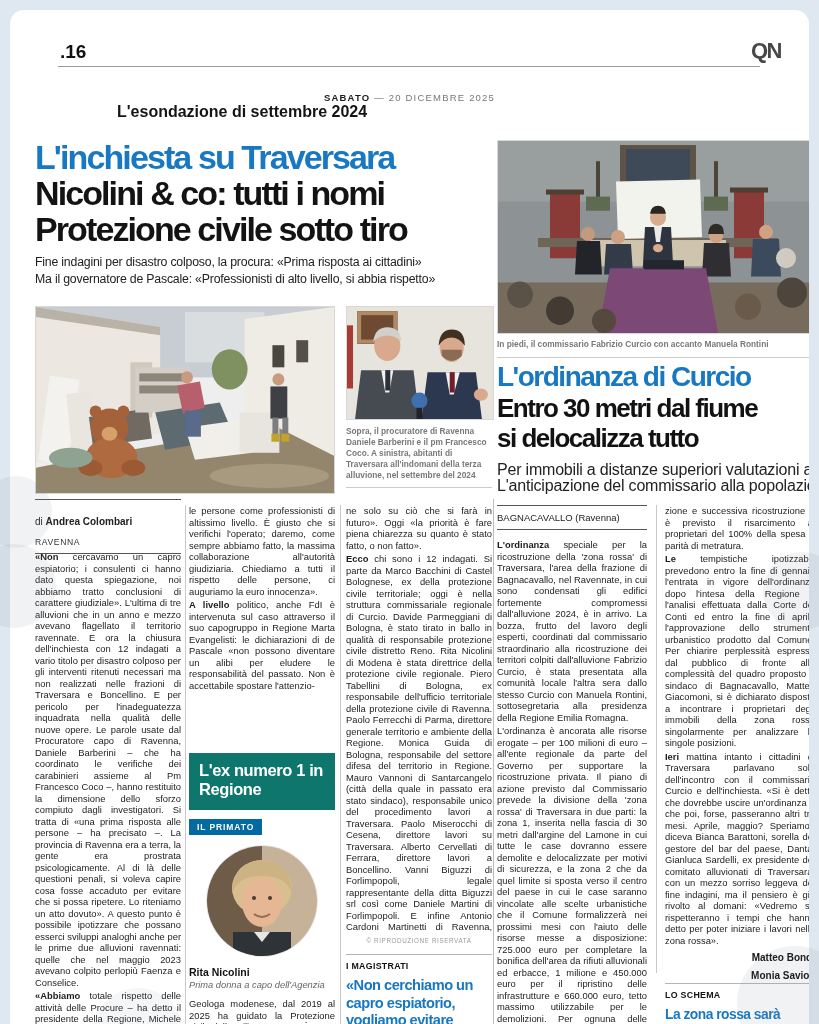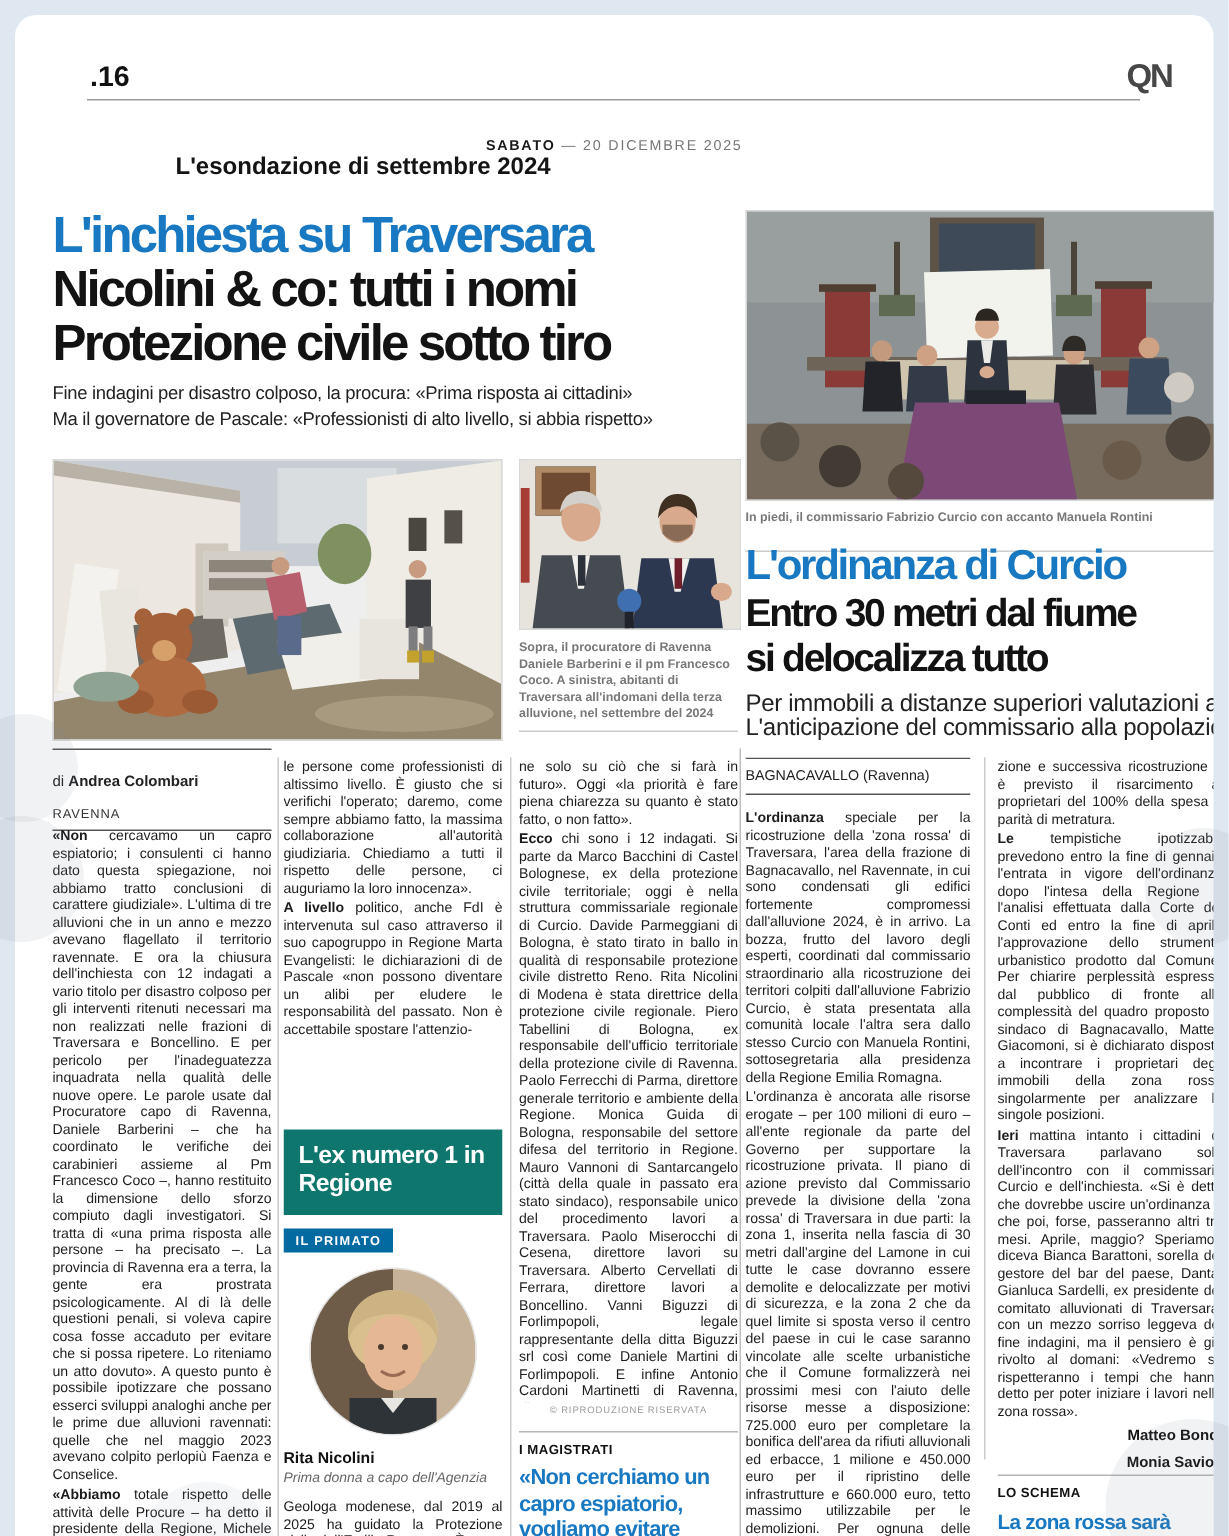--- a/index.html
+++ b/index.html
@@ -70,21 +70,21 @@
 
   
   .mag{position:absolute;left:0;top:430px;width:146px;background:#fff;height:200px;}
   .copyright{font-size:6.3px;color:#9a9a9a;text-align:center;letter-spacing:0.6px;margin:2px 0 10px;}
   .mini-rule{border-top:1px solid #b5b5b5;padding-top:6px;}
   .mini-label{font-size:8.8px;font-weight:bold;color:#111;letter-spacing:0.3px;}
   .mini-quote{font-size:14.6px;font-weight:800;color:#1878c2;line-height:17.5px;margin-top:6px;letter-spacing:-0.5px;}
 
   
   #meet{left:487px;top:130px;width:318px;height:192px;}
-  #meetcap{left:487px;top:329px;width:318px;font-size:8.3px;font-weight:bold;color:#787878;border-bottom:1px solid #ccc;padding-bottom:18px;}
+  #meetcap{left:487px;top:329px;width:318px;font-size:8.3px;font-weight:bold;color:#787878;border-bottom:1px solid #ccc;padding-bottom:8px;}
   #righthead{left:487px;top:351px;width:322px;}
   #righthead .rh-blue{font-size:28px;color:#1878c2;font-weight:800;letter-spacing:-1.5px;line-height:32px;}
   #righthead .rh-black{font-size:26px;color:#121212;font-weight:800;letter-spacing:-1.5px;line-height:30px;}
   #rightdeck{left:487px;top:452px;width:322px;overflow:hidden;}
   #rightdeck div{font-size:16px;line-height:16px;color:#222;letter-spacing:-0.2px;white-space:nowrap;}
   .dateline{border-top:1px solid #555;border-bottom:1px solid #555;padding:6px 0;font-size:9.5px;color:#222;margin-bottom:9px;}
   .sig{font-size:10px;font-weight:bold;text-align:right;line-height:13px;margin-top:5px;color:#111;}
   .schema{position:absolute;left:0;top:478px;width:150px;background:#fff;height:80px;}
   .schema .mini-quote{font-size:13.8px;line-height:17px;}
 
@@ -194,21 +194,21 @@
   <div class="vr" id="vr2"></div>
   <div class="vr" id="vrmain"></div>
   <div class="vr" id="vr4"></div>
 
   <div class="abs col" id="c1">
     <p class="bp"><b class="lede">«Non</b><span> cercavamo un capro espiatorio; i consulenti ci hanno dato questa spiegazione, noi abbiamo tratto conclusioni di carattere giudiziale». L'ultima di tre alluvioni che in un anno e mezzo avevano flagellato il territorio ravennate. E ora la chiusura dell'inchiesta con 12 indagati a vario titolo per disastro colposo per gli interventi ritenuti necessari ma non realizzati nelle frazioni di Traversara e Boncellino. E per pericolo per l'inadeguatezza inquadrata nella qualità delle nuove opere. Le parole usate dal Procuratore capo di Ravenna, Daniele Barberini – che ha coordinato le verifiche dei carabinieri assieme al Pm Francesco Coco –, hanno restituito la dimensione dello sforzo compiuto dagli investigatori. Si tratta di «una prima risposta alle persone – ha precisato –. La provincia di Ravenna era a terra, la gente era prostrata psicologicamente. Al di là delle questioni penali, si voleva capire cosa fosse accaduto per evitare che si possa ripetere. Lo riteniamo un atto dovuto». A questo punto è possibile ipotizzare che possano esserci sviluppi analoghi anche per le prime due alluvioni ravennati: quelle che nel maggio 2023 avevano colpito perlopiù Faenza e Conselice.</span></p>
     <p class="bp"><b class="lede">«Abbiamo</b><span> totale rispetto delle attività delle Procure – ha detto il presidente della Regione, Michele de Pascale –. Di solito si dice che c'è la presunzione di innocenza; in questo caso le persone non sono neppure imputa-</span></p>
   </div>
 
   <div class="abs col" id="c2">
-    <p class="bp"><b class="lede"></b><span>le persone come professionisti di altissimo livello. È giusto che si verifichi l'operato; daremo, come sempre abbiamo fatto, la massima collaborazione all'autorità giudiziaria. Chiediamo a tutti il rispetto delle persone, ci auguriamo la loro innocenza».</span></p>
+    <p class="bp"><b class="lede"></b><span>le persone come professionisti di altissimo livello. È giusto che si verifichi l'operato; daremo, come sempre abbiamo fatto, la massima collaborazione all'autorità giudiziaria. Chiediamo a tutti il rispetto delle persone, ci auguriamo la euro innocenza».</span></p>
     <p class="bp"><b class="lede">A livello</b><span> politico, anche FdI è intervenuta sul caso attraverso il suo capogruppo in Regione Marta Evangelisti: le dichiarazioni di de Pascale «non possono diventare un alibi per eludere le responsabilità del passato. Non è accettabile spostare l'attenzio-</span></p>
 
     <div class="side-box">
       <div class="sb-title">L'ex numero 1 in Regione</div>
       <span class="sb-badge">IL PRIMATO</span>
       <div class="sb-photo">
         <svg width="110" height="110" viewBox="0 0 110 110">
           <rect x="0" y="0" width="55" height="110" fill="#6e5c49"></rect>
           <rect x="55" y="0" width="55" height="110" fill="#c5b298"></rect>
           <ellipse cx="55" cy="42" rx="30" ry="28" fill="#d9bf8e"></ellipse>

